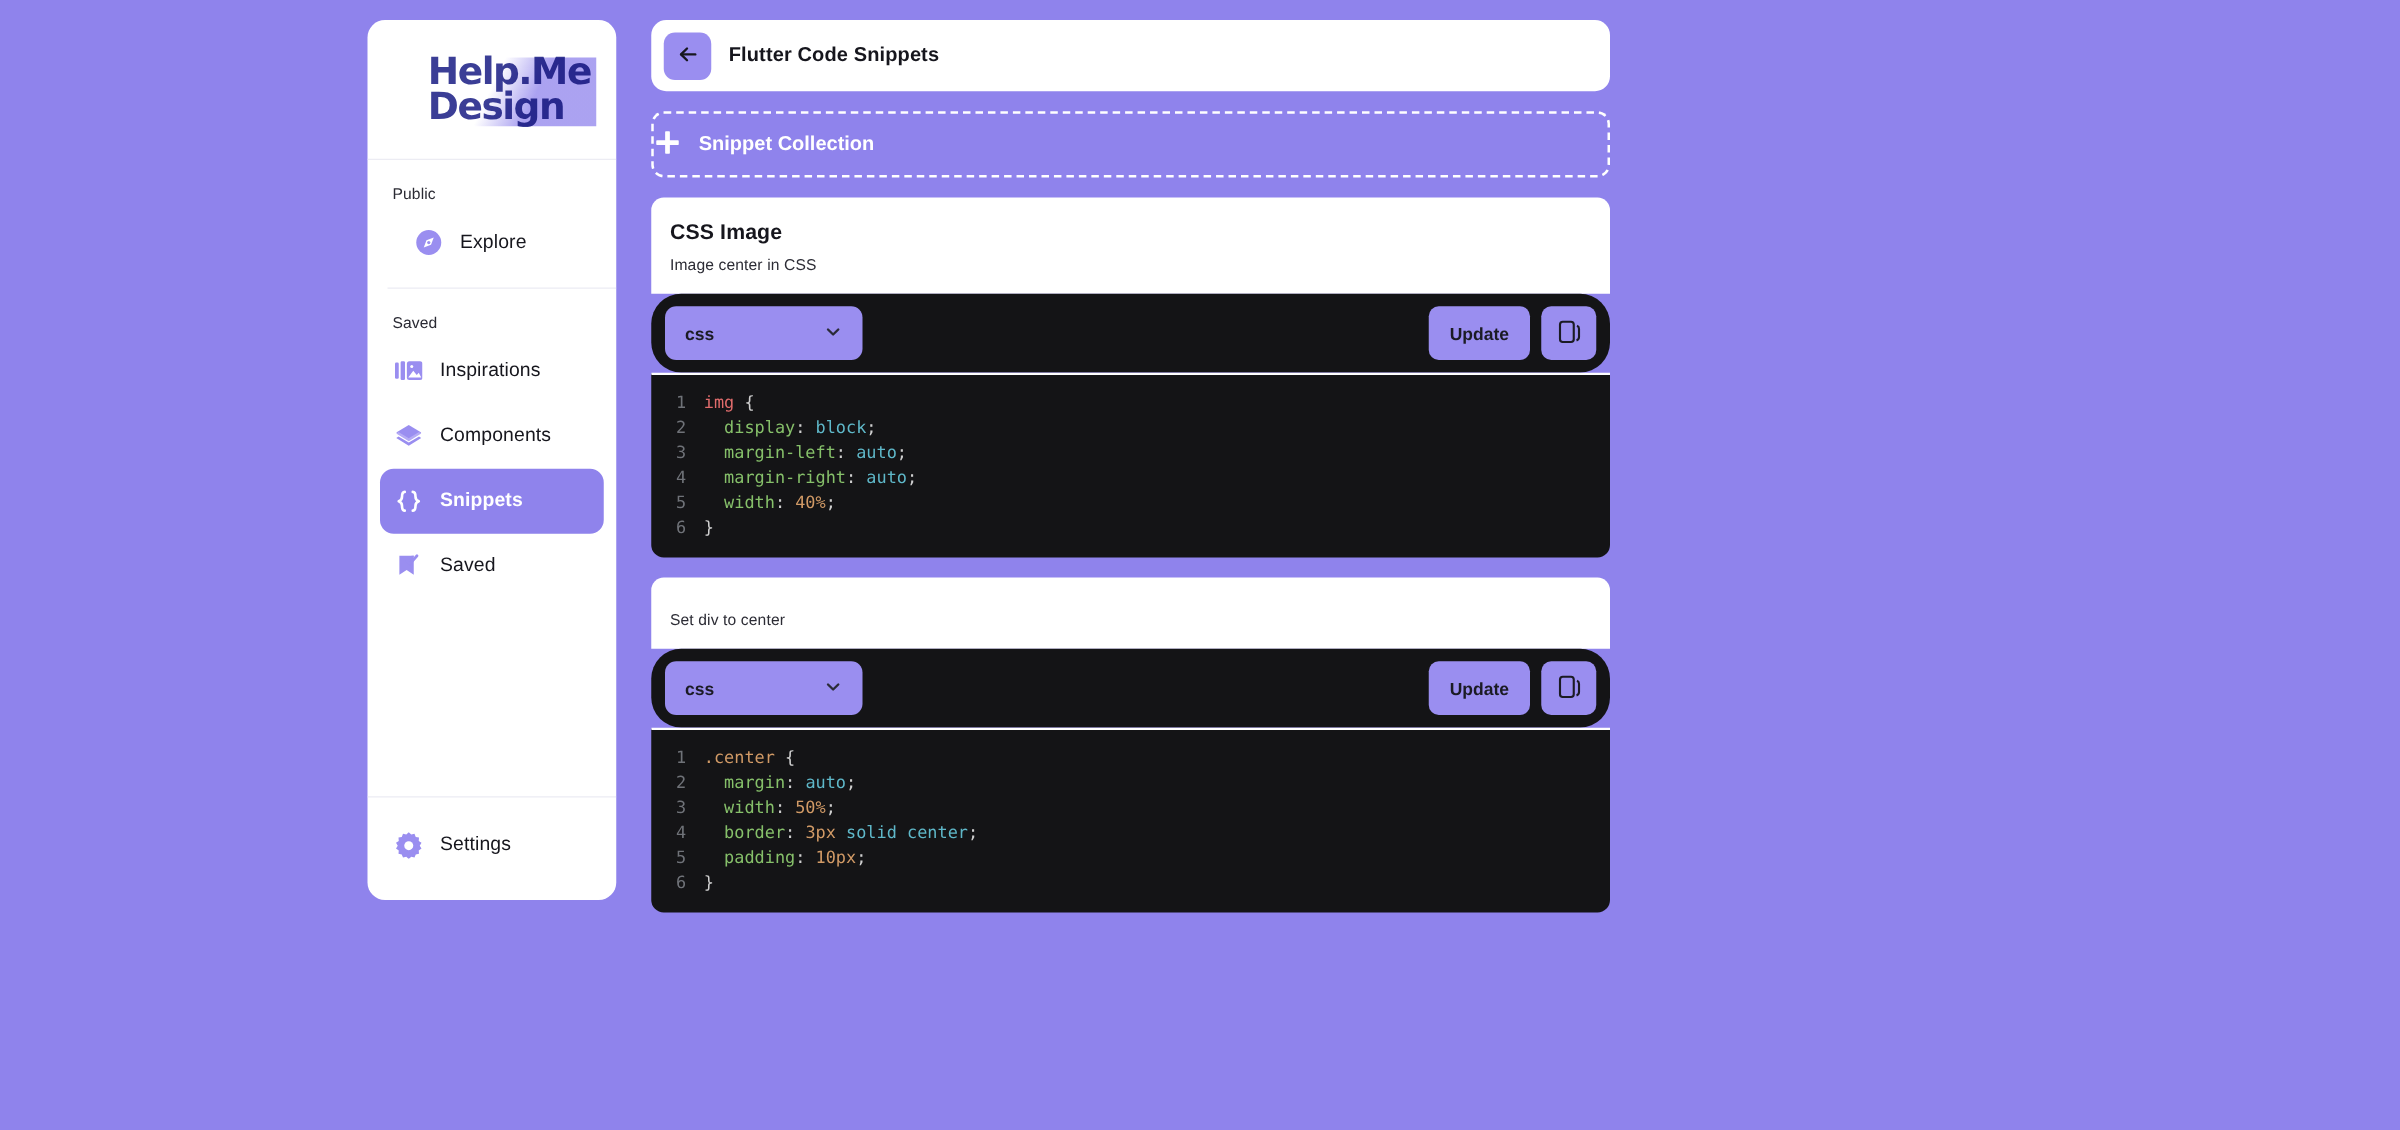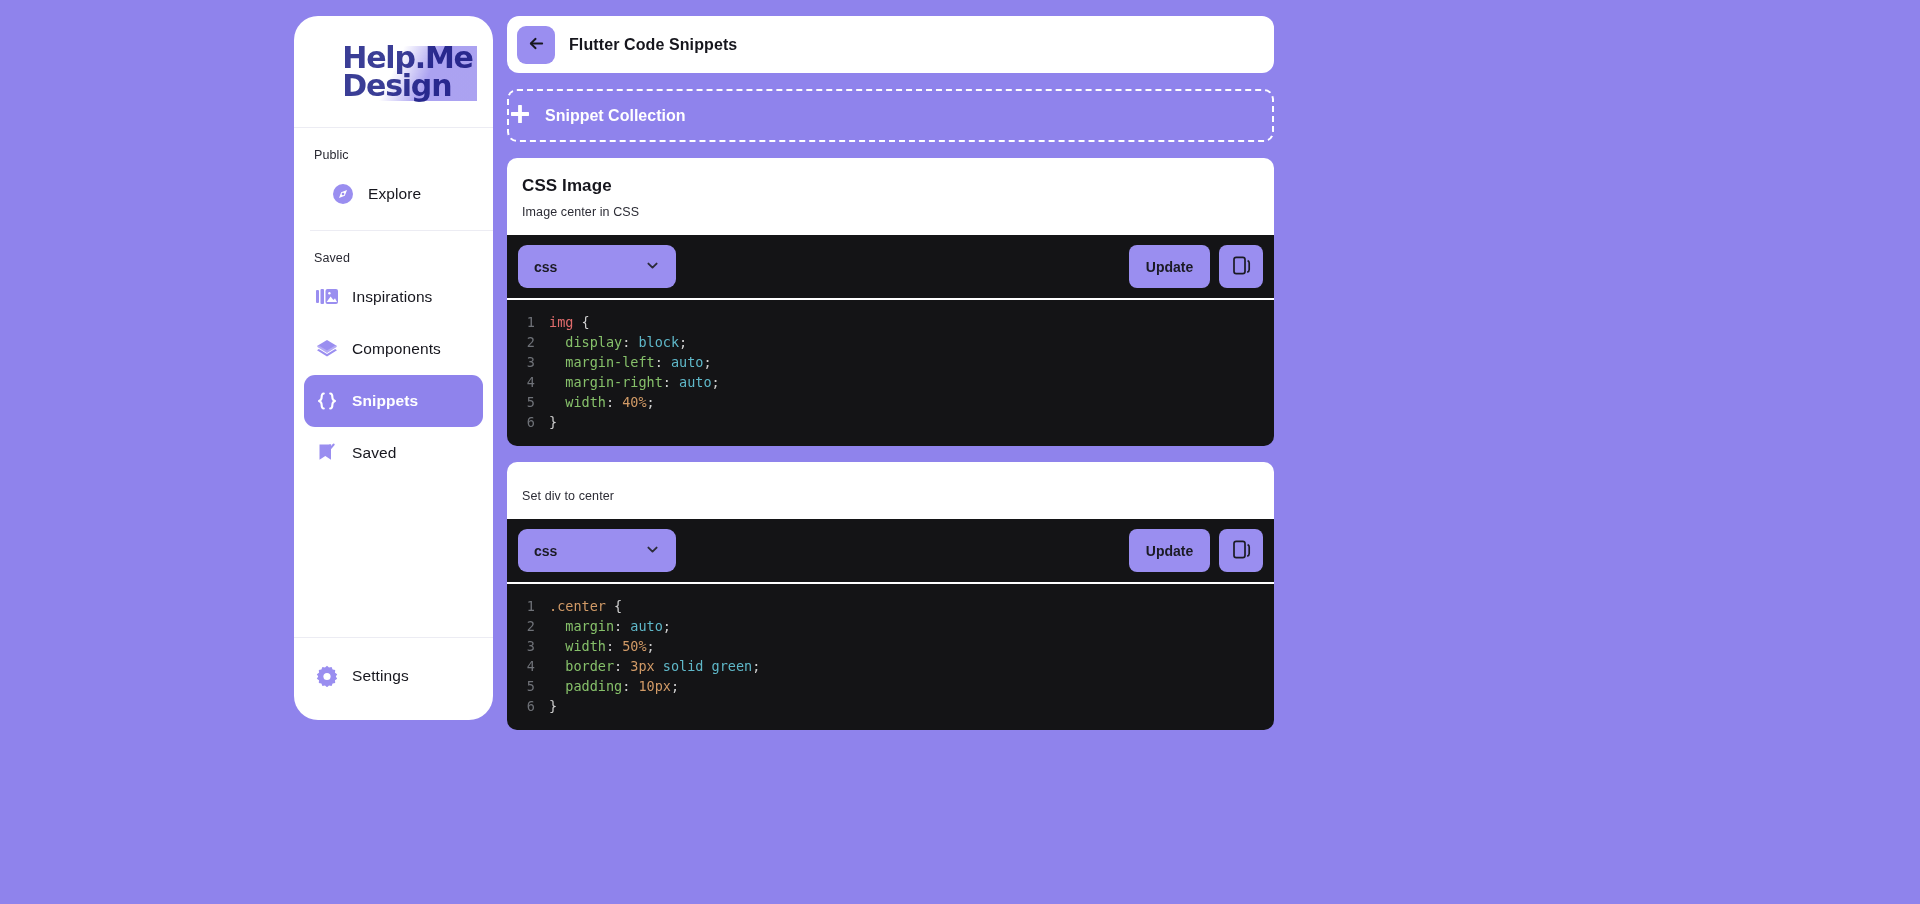--- a/index.html
+++ b/index.html
@@ -9,21 +9,21 @@
     font-family: "Liberation Sans", sans-serif;
     overflow: hidden;
   }
   .page { position: relative; width: 1920px; height: 904px; display: flex; }
 
   
   .sidebar {
     position: absolute; left: 294px; top: 16px;
     width: 199px; height: 704px;
     background: #ffffff;
-    border-radius: 24px;
+    border-radius: 14px;
     display: flex; flex-direction: column;
     overflow: hidden;
   }
   .logo-wrap {
     height: 112px; flex: none;
     display: flex; align-items: center; justify-content: center;
     border-bottom: 1px solid #ececf3;
     padding-left: 28px;
   }
   .logo {
@@ -61,21 +61,21 @@
     font-size: 15.5px; font-weight: 500;
     letter-spacing: .1px;
   }
   .nav-item.active { background: #8f83ec; color: #ffffff; font-weight: 700; }
   .nav-icon { width: 22px; height: 22px; flex: none; display:flex; align-items:center; justify-content:center; }
   .nav-icon svg { display: block; }
   .settings-group { margin-top: auto; padding: 12px 10px 18px 10px; border-top: 1px solid #ececf3; }
 
   
   .main {
-    position: absolute; left: 507px; top: 16px;
+    position: absolute; left: 521px; top: 16px;
     width: 767px;
     display: flex; flex-direction: column; gap: 16px;
   }
   .topbar {
     background: #fff; border-radius: 12px;
     height: 57px; display: flex; align-items: center;
     padding: 0 10px; gap: 14px;
   }
   .back-btn {
     width: 38px; height: 38px; border-radius: 9px;
@@ -97,21 +97,21 @@
     background: #fff;
     border-radius: 10px 10px 0 0;
     padding: 18px 15px 16px 15px;
   }
   .card-title { font-size: 17px; font-weight: 700; color: #16161d; letter-spacing: .1px; }
   .card-desc { font-size: 12.5px; color: #2c2c35; margin-top: 9px; letter-spacing: .1px; }
 
   .code-toolbar {
     background: #141416;
     padding: 10px 11px;
-    display: flex; align-items: center; gap: 0;
+    display: flex; align-items: center; gap: 0; border-radius: 24px;
   }
   .lang-select {
     width: 158px; height: 43px; border-radius: 9px;
     background: #9a8ef0; border: none; cursor: pointer;
     display: flex; align-items: center; justify-content: space-between;
     padding: 0 16px;
     font-size: 14px; font-weight: 700; color: #1b1b24;
     font-family: "Liberation Sans", sans-serif;
   }
   .spacer { flex: 1; }
@@ -316,20 +316,20 @@
               <rect x="3" y="2.4" width="11" height="16.2" rx="2.2"></rect>
               <path d="M16.6 5.6 C17.6 6 18.2 6.8 18.2 7.9 V14.6 C18.2 16 17.3 17 16.2 17.3"></path>
             </svg>
           </span>
         </button>
       </div>
       <div class="code-body">
           <div class="code-line"><span class="ln">1</span><span class="code-text"><span class="tok-cls">.center</span><span class="tok-punc"> {</span></span></div>
           <div class="code-line"><span class="ln">2</span><span class="code-text"><span class="code-text">  </span><span class="tok-prop">margin</span><span class="tok-punc">: </span><span class="tok-val">auto</span><span class="tok-punc">;</span></span></div>
           <div class="code-line"><span class="ln">3</span><span class="code-text"><span class="code-text">  </span><span class="tok-prop">width</span><span class="tok-punc">: </span><span class="tok-num">50%</span><span class="tok-punc">;</span></span></div>
-          <div class="code-line"><span class="ln">4</span><span class="code-text"><span class="code-text">  </span><span class="tok-prop">border</span><span class="tok-punc">: </span><span class="tok-num">3px</span><span class="tok-val"> solid green</span><span class="tok-punc">;</span></span></div>
+          <div class="code-line"><span class="ln">4</span><span class="code-text"><span class="code-text">  </span><span class="tok-prop">border</span><span class="tok-punc">: </span><span class="tok-num">3px</span><span class="tok-val"> solid center</span><span class="tok-punc">;</span></span></div>
           <div class="code-line"><span class="ln">5</span><span class="code-text"><span class="code-text">  </span><span class="tok-prop">padding</span><span class="tok-punc">: </span><span class="tok-num">10px</span><span class="tok-punc">;</span></span></div>
           <div class="code-line"><span class="ln">6</span><span class="code-text"><span class="tok-punc">}</span></span></div>
         </div>
     </section>
 
   </main>
 </div>
 
 </body></html>

